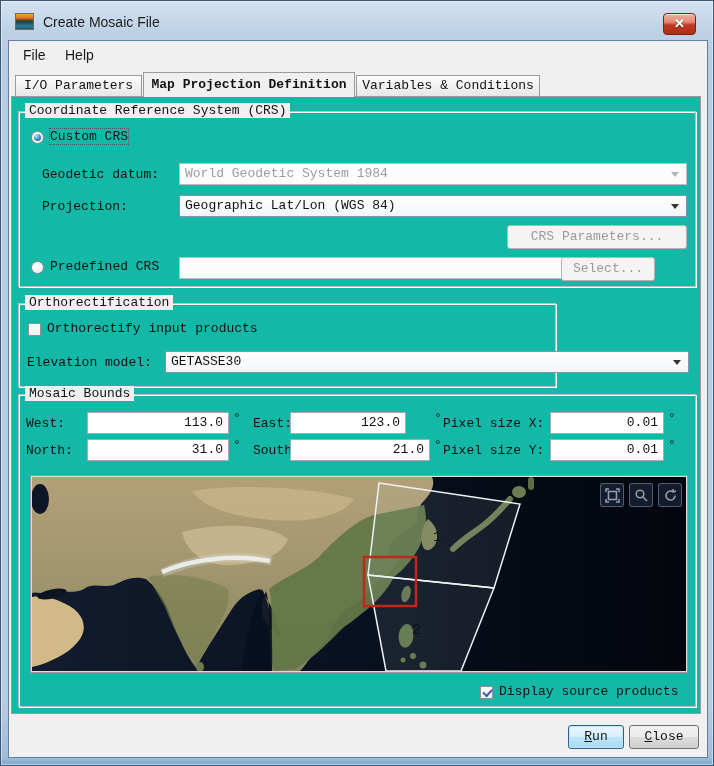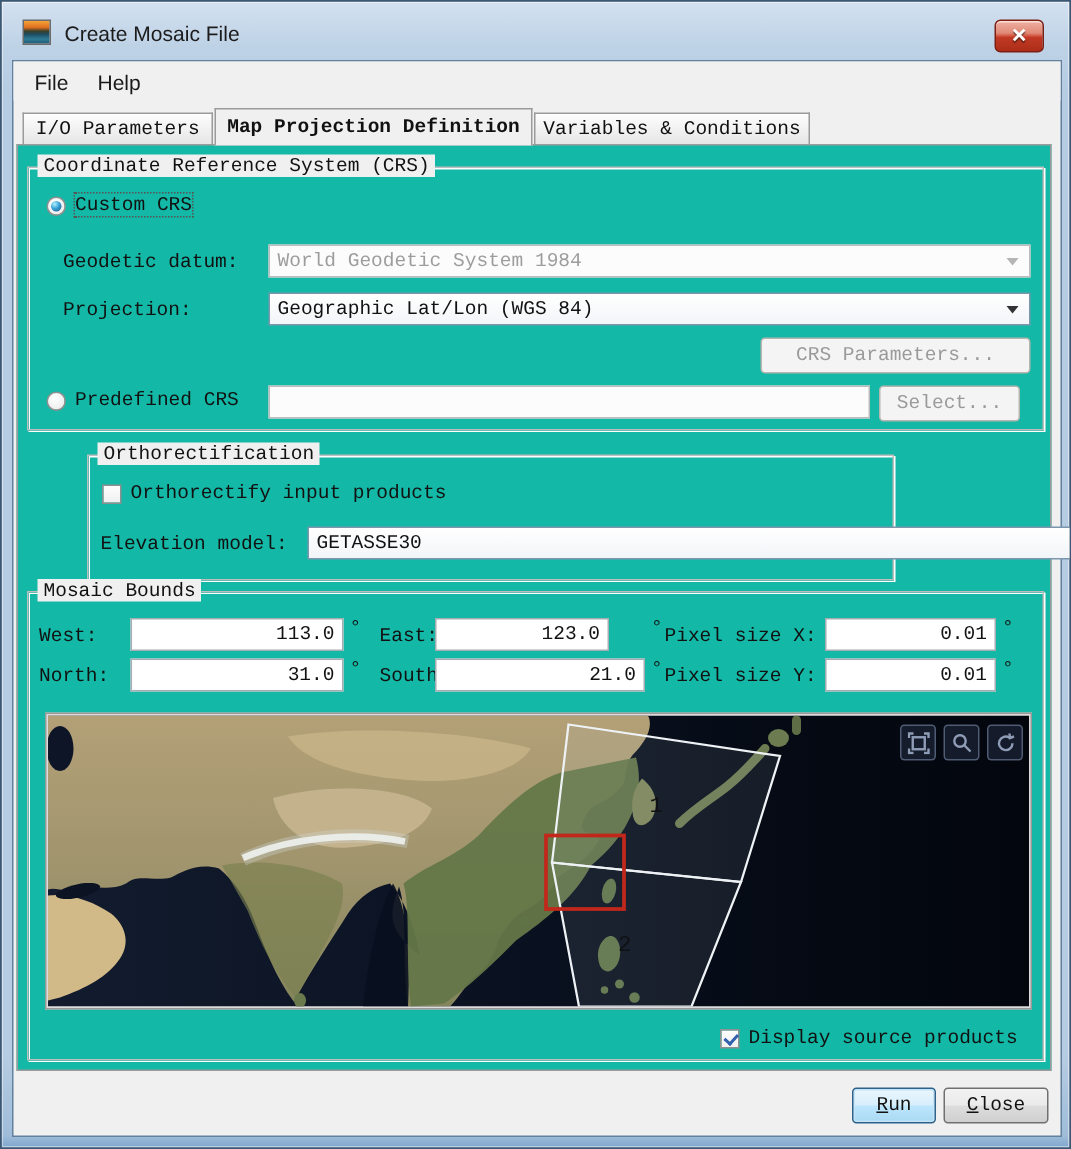--- a/index.html
+++ b/index.html
@@ -39,21 +39,21 @@
   .tab1{left:6px;width:127px;}
   .tab2{left:134px;width:212px;}
   .tab3{left:347px;width:184px;}
   
   .panel{position:absolute;left:2px;top:55px;width:690px;height:618px;border:1px solid #9b9b9b;
     background:#14b8a6;z-index:2;
     font-family:"Liberation Mono","DejaVu Sans Mono",monospace;font-size:13px;color:#111;}
   .group{position:absolute;border:1px solid #bdbdbd;box-shadow:inset 1px 1px 0 #fff,1px 1px 0 #fff;}
   .group-title{position:absolute;top:-9px;left:6px;background:#f0f0f0;padding:0 4px;font-size:13px;color:#111;white-space:nowrap;}
   .g-crs{left:6px;top:14px;width:678px;height:176px;}
-  .g-ortho{left:6px;top:206px;width:538px;height:84px;margin-left:40px;}
+  .g-ortho{left:6px;top:206px;width:538px;height:84px;}
   .g-bounds{left:6px;top:297px;width:678px;height:313px;}
   .lbl{position:absolute;white-space:nowrap;}
   
   .radio{position:absolute;width:13px;height:13px;border-radius:50%;border:1px solid #8e8f8f;
     background:radial-gradient(circle at 40% 35%,#ffffff,#e8e8e8);}
   .radio.sel::after{content:"";position:absolute;left:2px;top:2px;width:7px;height:7px;border-radius:50%;
     background:radial-gradient(circle at 35% 30%,#aef2ff 0%,#39a0d8 45%,#15537c 100%);}
   .checkbox{position:absolute;width:13px;height:13px;border:1px solid #8e8f8f;
     background:linear-gradient(180deg,#fefefe,#f0f0f0);}
   .checkbox.checked::after{content:"";position:absolute;left:2px;top:2px;width:7px;height:4px;
@@ -133,21 +133,21 @@
           <span class="arr"></span>
         </div>
 
         <button class="btn disabled" style="left:488px;top:113px;width:180px;">
             <span>CRS Parameters...</span>
           </button>
 
         <span class="radio" style="left:12px;top:149px;"></span>
         <span class="lbl" style="left:31px;top:147px;">Predefined CRS</span>
         <div class="tfield empty" style="left:160px;top:145px;width:401px;text-align:left;"></div>
-        <button class="btn disabled" style="left:567px;top:145px;width:94px;">
+        <button class="btn disabled" style="left:542px;top:145px;width:94px;">
             <span>Select...</span>
           </button>
       </div>
 
       <div class="group g-ortho">
         <span class="group-title">Orthorectification</span>
 
         <span class="checkbox" style="left:9px;top:19px;"></span>
         <span class="lbl" style="left:28px;top:17px;">Orthorectify input products</span>
 

